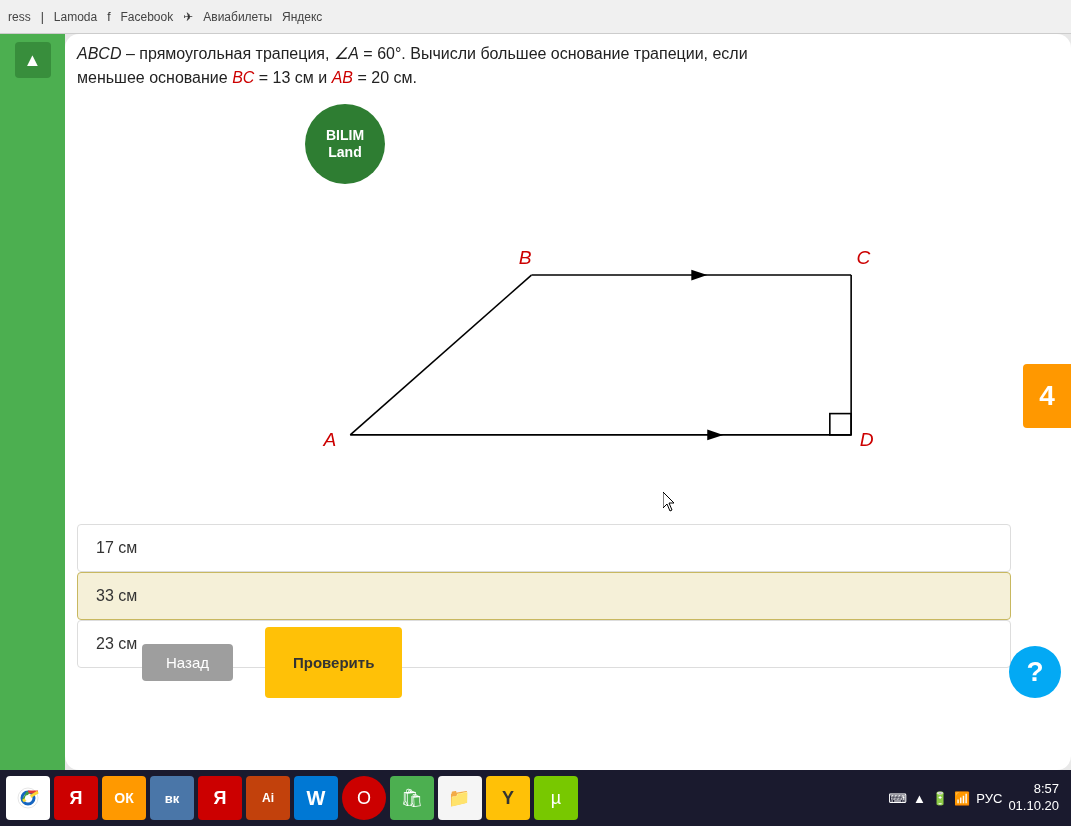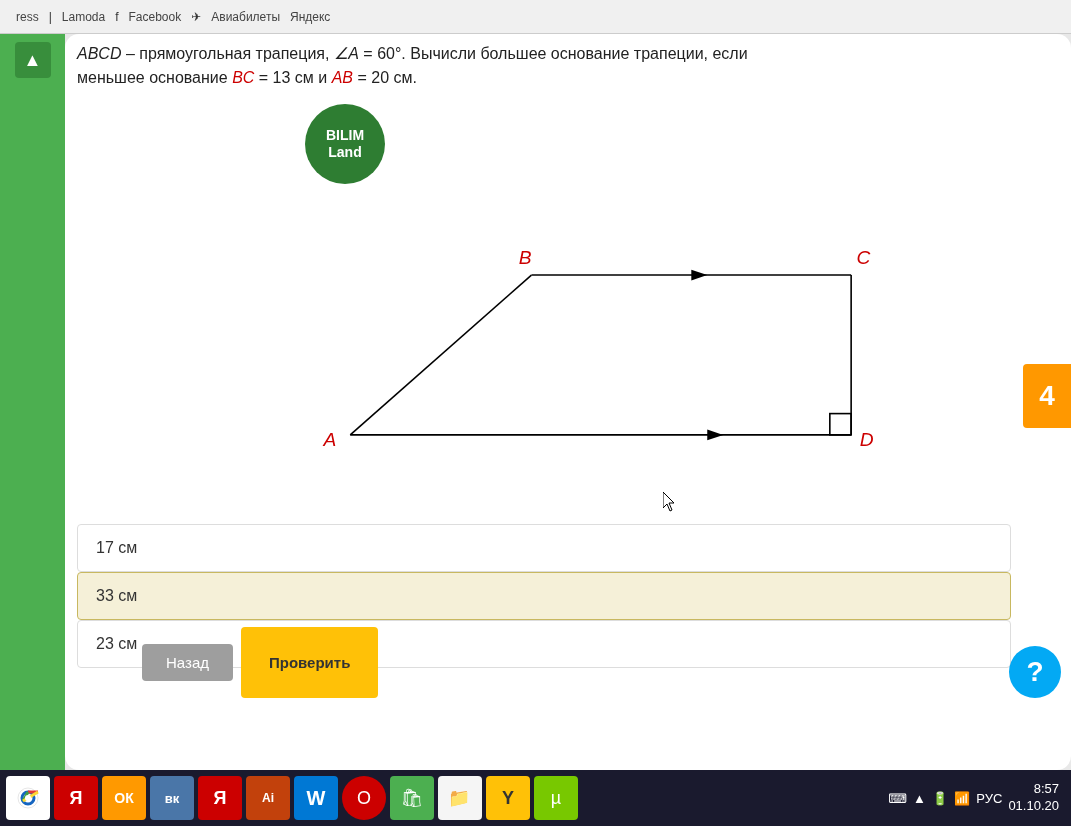--- a/index.html
+++ b/index.html
@@ -56,21 +56,21 @@
     .browser-chrome {
       position: absolute;
       top: 0;
       left: 0;
       width: 100%;
       height: 34px;
       background: #f0f0f0;
       border-bottom: 1px solid #ccc;
       display: flex;
       align-items: center;
-      padding: 0 16px;
+      padding: 0 8px;
       font-size: 12px;
       color: #333;
       gap: 10px;
     }
     .browser-tab-text {
       font-size: 12px;
       color: #444;
     }
 
     
@@ -180,21 +180,21 @@
 
     
     .bottom-buttons {
       position: absolute;
       bottom: 68px;
       left: 65px;
       right: 0;
       display: flex;
       align-items: center;
       padding: 4px 12px;
-      gap: 8px;
+      gap: 32px;
     }
     .btn-nazad {
       background: #9e9e9e;
       color: white;
       border: none;
       border-radius: 4px;
       padding: 10px 24px;
       font-size: 15px;
       cursor: pointer;
     }

